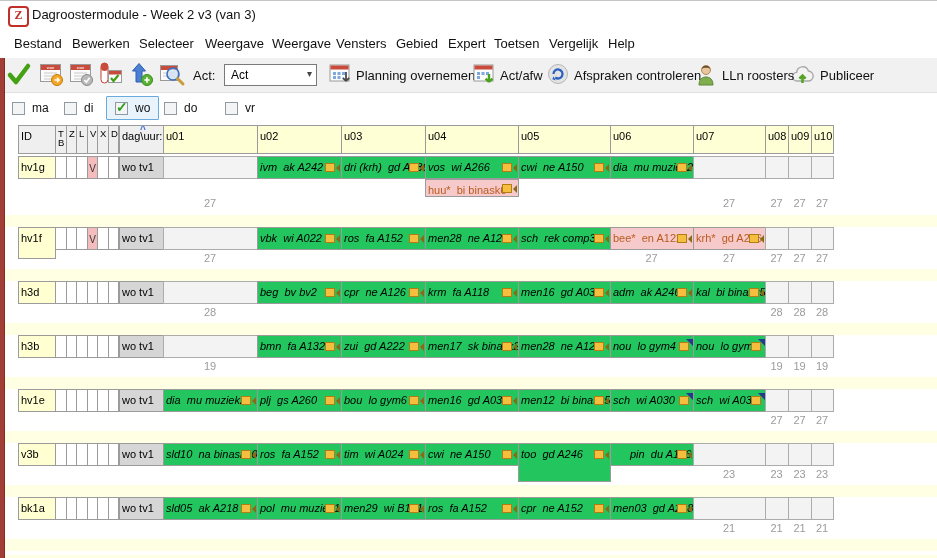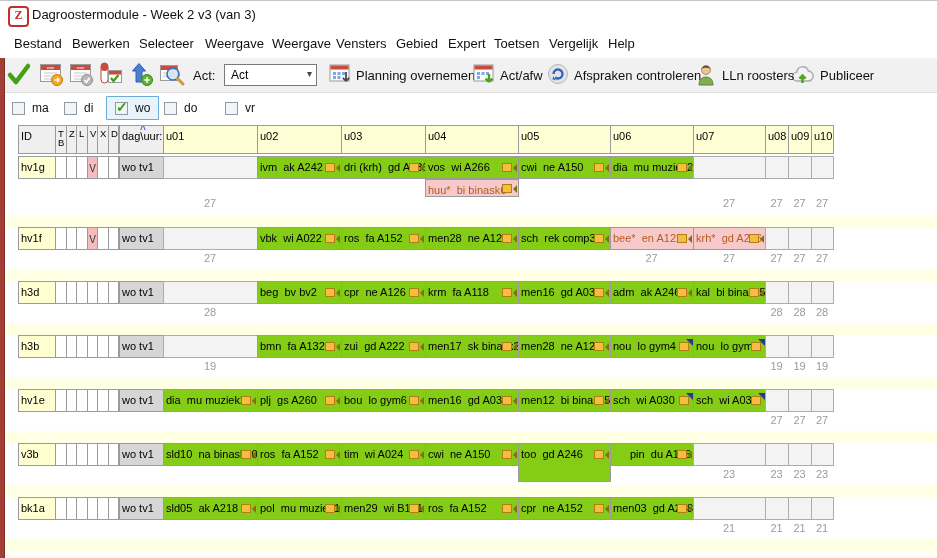--- a/index.html
+++ b/index.html
@@ -22,21 +22,21 @@
   .tbtn{position:absolute;top:4px;height:26px;display:flex;align-items:center;gap:4px;font-size:13px;color:#111;white-space:nowrap;}
   
   .dayrow{position:absolute;left:0;top:92px;width:937px;height:32px;background:#fff;}
   .daybox{position:absolute;top:8px;display:flex;align-items:center;gap:7px;font-size:12px;color:#111;}
   .daybox.f{top:3px;border:1px solid #6aabdd;background:#e9f3fb;padding:4px 8px;border-radius:1px;}
   .cb{width:13px;height:13px;border:1px solid #8f9aa3;background:#f2f4f5;position:relative;box-sizing:border-box;}
   .cb.on::after{content:"\2713";position:absolute;left:0;top:-4px;font-size:14px;font-weight:bold;color:#2f9e19;}
   
   .cell{position:absolute;box-sizing:border-box;border:1px solid #9b9b9b;font-size:11px;line-height:15px;
         white-space:pre;overflow:hidden;padding:3px 1px 0 2px;color:#000;}
-  .greenc{background:#84cc16;}
+  .greenc{background:#22c55e;font-style:italic;}
   .pinkc{background:#f6caca;color:#b95a1e;}
   .empty{background:#f3f3f3;border-color:#acacac;}
   .idc{background:#ffffd2;}
   .flag{background:#fff;padding:0;}
   .flagv{background:#f4bcbc;color:#333;text-align:center;padding:4px 0 0 0;font-size:10px;}
   .dayc{background:#d6d6d6;}
   .hc{background:#efefef;}
   .hu{background:#ffffd6;}
   .nar{font-size:9.5px;line-height:9px;white-space:pre-line;padding:3px 0 0 2px;}
   .caret{position:absolute;left:20px;top:-2px;color:#3a6ed0;font:bold 10px "Liberation Sans",sans-serif;}
@@ -257,21 +257,21 @@
       <div class="cell empty" style="left: 765px; top: 155px; width: 24px; height: 23px;"></div>
       <div class="cell empty" style="left: 788px; top: 155px; width: 24px; height: 23px;"></div>
       <div class="cell empty" style="left: 811px; top: 155px; width: 23px; height: 23px;"></div>
       <div class="cell pinkc" style="left: 425px; top: 178px; width: 94px; height: 18px;"><span>huu*  bi binask6</span><span class="lic sub"><b></b><i></i></span></div>
       <div class="cnt" style="left: 163px; top: 196px; width: 94px;">27</div>
       <div class="cnt" style="left: 693px; top: 196px; width: 72px;">27</div>
       <div class="cnt" style="left: 765px; top: 196px; width: 23px;">27</div>
       <div class="cnt" style="left: 788px; top: 196px; width: 23px;">27</div>
       <div class="cnt" style="left: 811px; top: 196px; width: 22px;">27</div>
       <div class="ystrip" style="top: 214px;"></div>
-      <div class="cell idc" style="left: 18px; top: 226px; width: 38px; height: 23px;"><span>hv1f</span></div>
+      <div class="cell idc" style="left: 18px; top: 226px; width: 38px; height: 32px;"><span>hv1f</span></div>
       <div class="cell flag" style="left: 55px; top: 226px; width: 12px; height: 23px;"></div>
       <div class="cell flag" style="left: 66px; top: 226px; width: 11px; height: 23px;"></div>
       <div class="cell flag" style="left: 76px; top: 226px; width: 12px; height: 23px;"></div>
       <div class="cell flagv" style="left: 87px; top: 226px; width: 11px; height: 23px;"><span>V</span></div>
       <div class="cell flag" style="left: 97px; top: 226px; width: 12px; height: 23px;"></div>
       <div class="cell flag" style="left: 108px; top: 226px; width: 11px; height: 23px;"></div>
       <div class="cell dayc" style="left: 119px; top: 226px; width: 45px; height: 23px;"><span>wo tv1</span></div>
       <div class="cell empty" style="left: 163px; top: 226px; width: 95px; height: 23px;"></div>
       <div class="cell greenc" style="left: 257px; top: 226px; width: 85px; height: 23px;"><span>vbk  wi A022</span><span class="lic"><b></b><i></i></span></div>
       <div class="cell greenc" style="left: 341px; top: 226px; width: 85px; height: 23px;"><span>ros  fa A152</span><span class="lic"><b></b><i></i></span></div>

